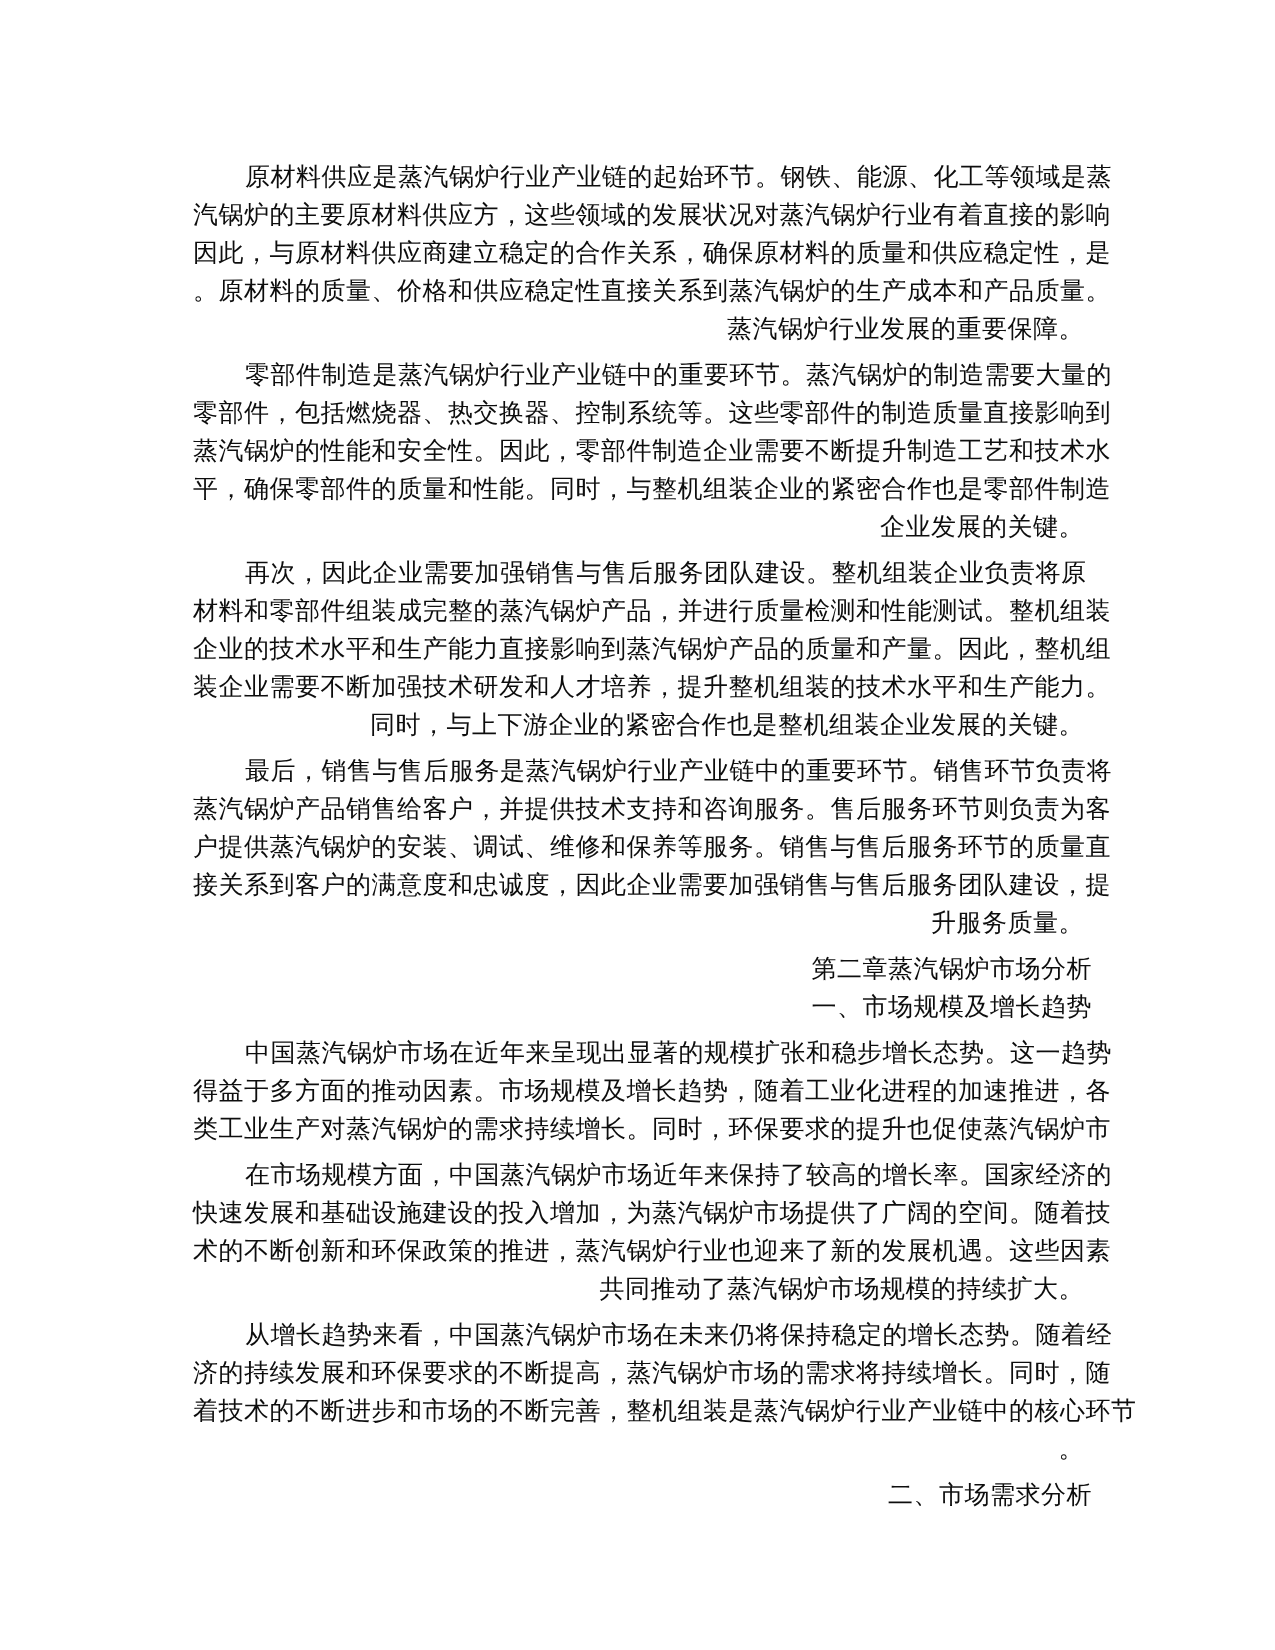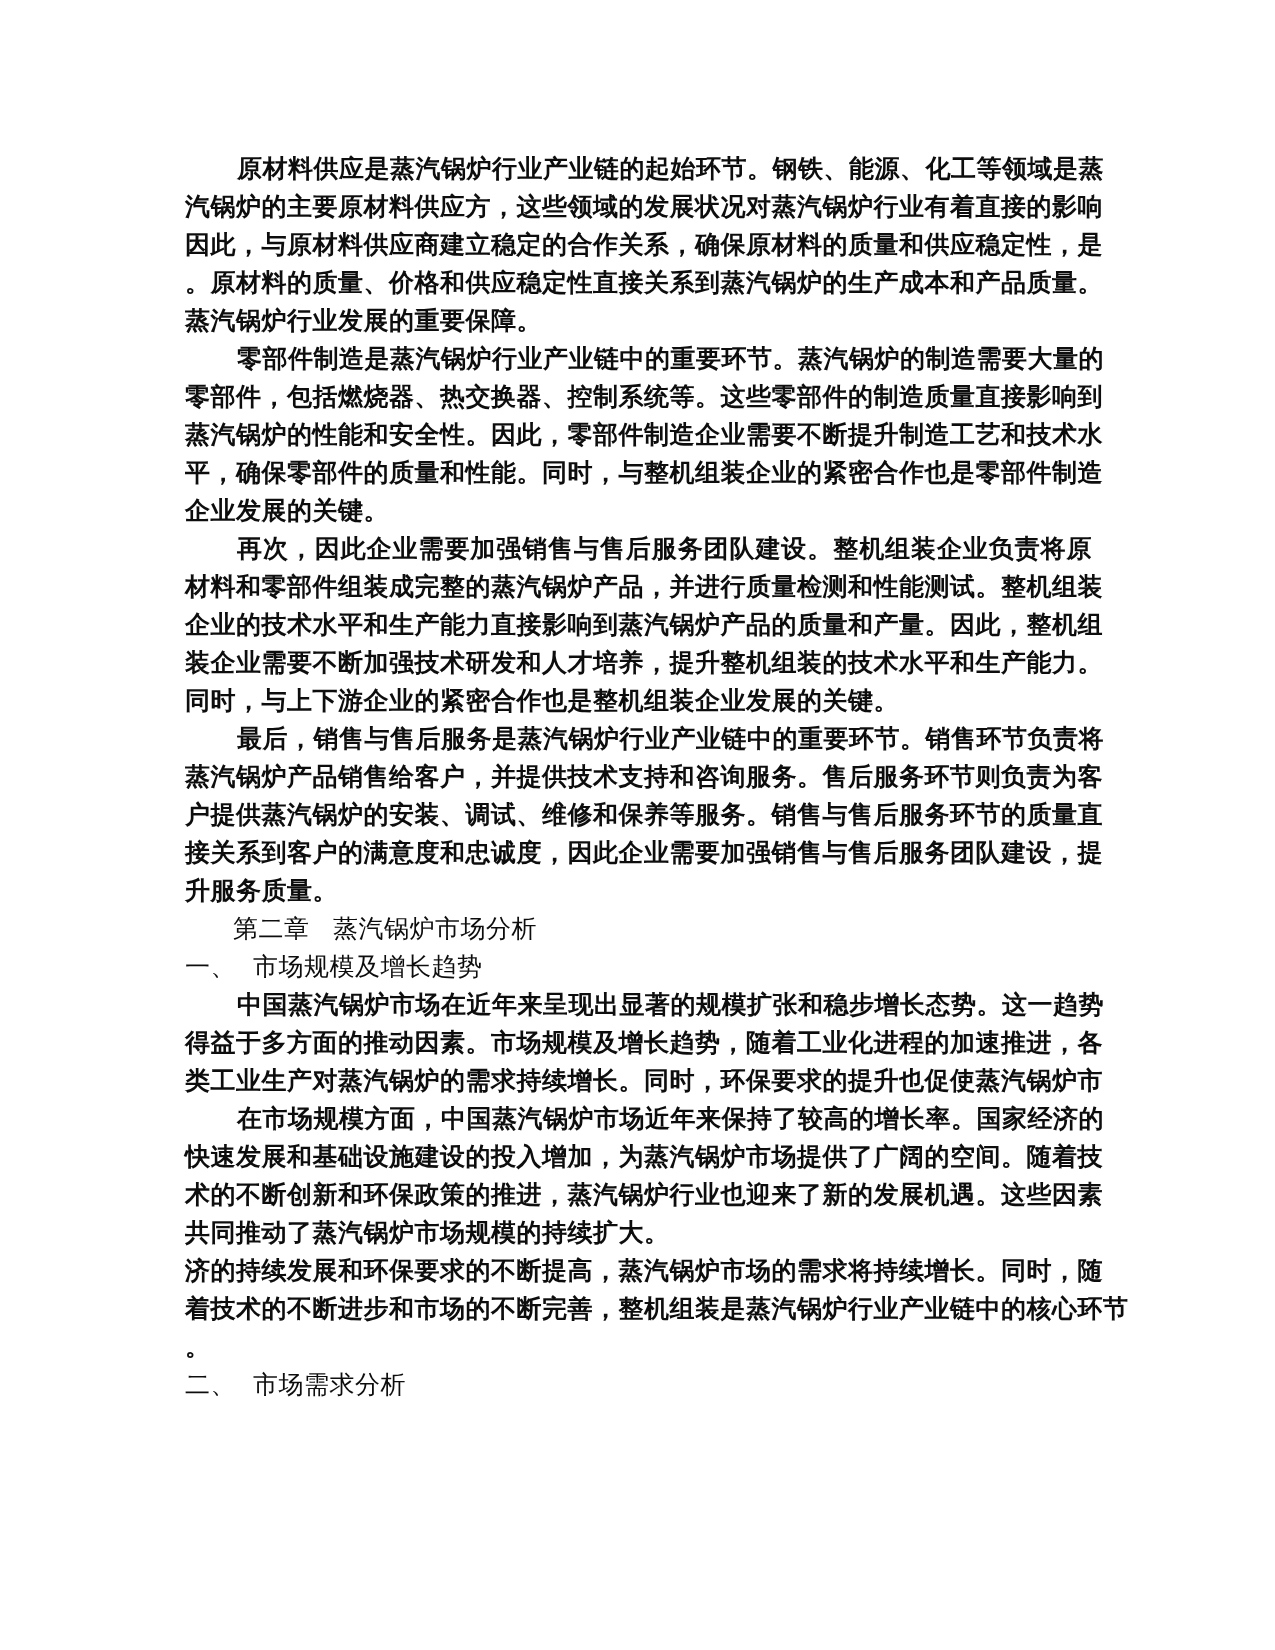--- a/index.html
+++ b/index.html
@@ -17,30 +17,29 @@
     font-family: "Liberation Serif", "DejaVu Serif", serif;
     color: #0d0d0d;
   }
   .text-block {
     position: absolute;
     left: 185px;
     top: 150px;
     width: 907px;
   }
   .para {
-    margin: 0;
+    margin: 8px;
     padding: 0;
-    font-weight: bold;
   }
   .line {
     font-size: 25px;
     line-height: 38px;
     height: 38px;
     white-space: nowrap;
-    text-align: left;
+    text-align: right;
     letter-spacing: 0.5px;
   }
   
   .line.jl {
     text-align: justify;
     text-align-last: justify;
   }
   
   .line.indent {
     text-indent: 52px;
@@ -95,19 +94,20 @@
         <div class="line jl">得益于多方面的推动因素。市场规模及增长趋势，随着工业化进程的加速推进，各</div>
         <div class="line jl">类工业生产对蒸汽锅炉的需求持续增长。同时，环保要求的提升也促使蒸汽锅炉市</div>
       </div>
       <div class="para">
         <div class="line jl indent">在市场规模方面，中国蒸汽锅炉市场近年来保持了较高的增长率。国家经济的</div>
         <div class="line jl">快速发展和基础设施建设的投入增加，为蒸汽锅炉市场提供了广阔的空间。随着技</div>
         <div class="line jl">术的不断创新和环保政策的推进，蒸汽锅炉行业也迎来了新的发展机遇。这些因素</div>
         <div class="line">共同推动了蒸汽锅炉市场规模的持续扩大。</div>
       </div>
       <div class="para">
+        <div class="line jl indent">从增长趋势来看，中国蒸汽锅炉市场在未来仍将保持稳定的增长态势。随着经</div>
         <div class="line jl">济的持续发展和环保要求的不断提高，蒸汽锅炉市场的需求将持续增长。同时，随</div>
         <div class="line jl">着技术的不断进步和市场的不断完善，整机组装是蒸汽锅炉行业产业链中的核心环节</div>
         <div class="line">。</div>
       </div>
       <div class="line"><span class="num-label">二、</span><span>市场需求分析</span></div>
     </div>
 </div>
 
 </body></html>

